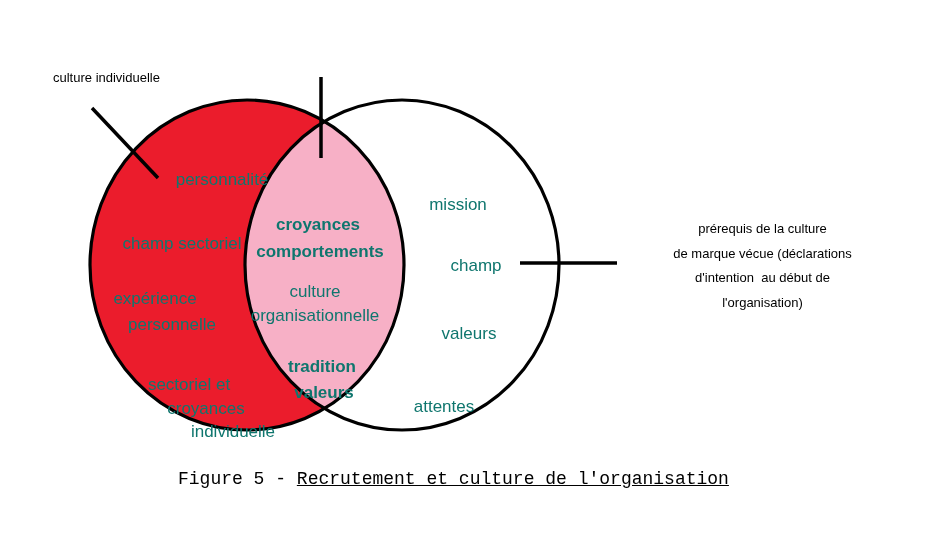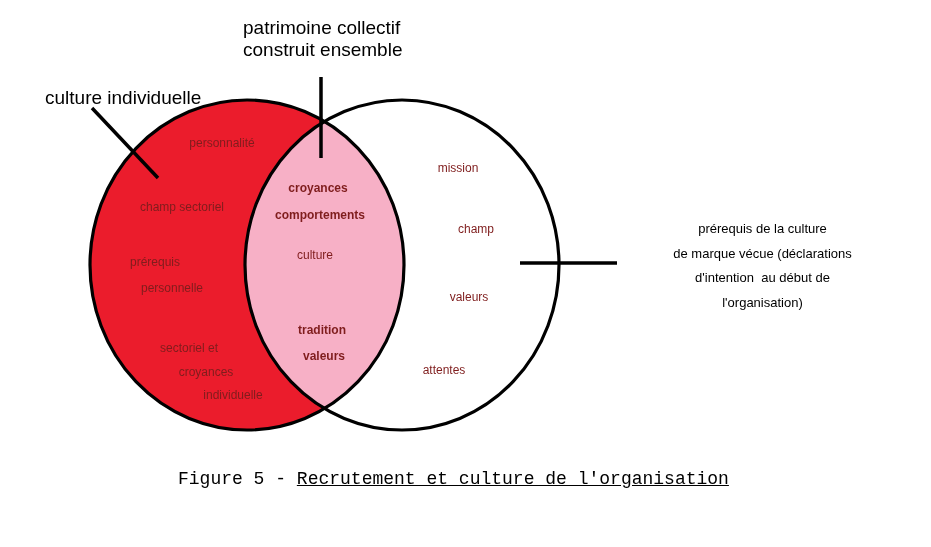--- a/index.html
+++ b/index.html
@@ -10,23 +10,24 @@
     font-family:"Liberation Sans", sans-serif;
     color:#000000;
     overflow:hidden;
   }
   .stage svg{position:absolute;left:0;top:0;}
   
   .t{
     position:absolute;
     transform:translate(-50%,-50%);
     white-space:nowrap;
-    font-size:12px;
+    font-size:17px;
     line-height:1;
-    color:#7f1d1d;
+    color:#0f766e;
+    margin-top:36px;
   }
   .b{font-weight:bold;}
   
   .blk{
     position:absolute;
     white-space:pre-wrap;
     font-size:13px;
     line-height:22px;
     color:#000;
   }
@@ -67,41 +68,40 @@
     </g>
 
     <ellipse cx="247" cy="265" rx="157" ry="165" fill="none" stroke="#000000" stroke-width="3.2"></ellipse>
     <ellipse cx="402" cy="265" rx="157" ry="165" fill="none" stroke="#000000" stroke-width="3.2"></ellipse>
 
     <line x1="92" y1="108" x2="158" y2="178" stroke="#000000" stroke-width="3.5"></line>
     <line x1="321" y1="77" x2="321" y2="158" stroke="#000000" stroke-width="3.5"></line>
     <line x1="520" y1="263" x2="617" y2="263" stroke="#000000" stroke-width="3.5"></line>
   </svg>
 
-  <div class="blk" style="left:243px;top:17px;font-size:19px;">patrimoine collectif
-construit ensemble</div>
 
-  <div class="blk" style="left:45px;top:67px;font-size:19px;margin-top:20px;">culture individuelle</div>
+  <div class="blk" style="left:53px;top:67px;font-size:13px;">culture individuelle</div>
 
   <div class="blk center" style="left:615px;top:217px;width:295px;line-height:24.5px;">prérequis de la culture
 de marque vécue (déclarations
 d'intention  au début de
 l'organisation)</div>
 
   <div class="t" style="left:222px;top:143px;">personnalité</div>
   <div class="t" style="left:182px;top:207px;">champ sectoriel</div>
-  <div class="t" style="left:155px;top:262px;">prérequis</div>
+  <div class="t" style="left:155px;top:262px;">expérience</div>
   <div class="t" style="left:172px;top:288px;">personnelle</div>
   <div class="t" style="left:189px;top:348px;">sectoriel et</div>
   <div class="t" style="left:206px;top:372px;">croyances</div>
   <div class="t" style="left:233px;top:395px;">individuelle</div>
 
   <div class="t b" style="left:318px;top:188px;">croyances</div>
   <div class="t b" style="left:320px;top:215px;">comportements</div>
   <div class="t" style="left:315px;top:255px;">culture</div>
+  <div class="t" style="left:315px;top:279px;">organisationnelle</div>
   <div class="t b" style="left:322px;top:330px;">tradition</div>
   <div class="t b" style="left:324px;top:356px;">valeurs</div>
 
   <div class="t" style="left:458px;top:168px;">mission</div>
   <div class="t" style="left:476px;top:229px;">champ</div>
   <div class="t" style="left:469px;top:297px;">valeurs</div>
   <div class="t" style="left:444px;top:370px;">attentes</div>
 
 
   <div class="caption">

